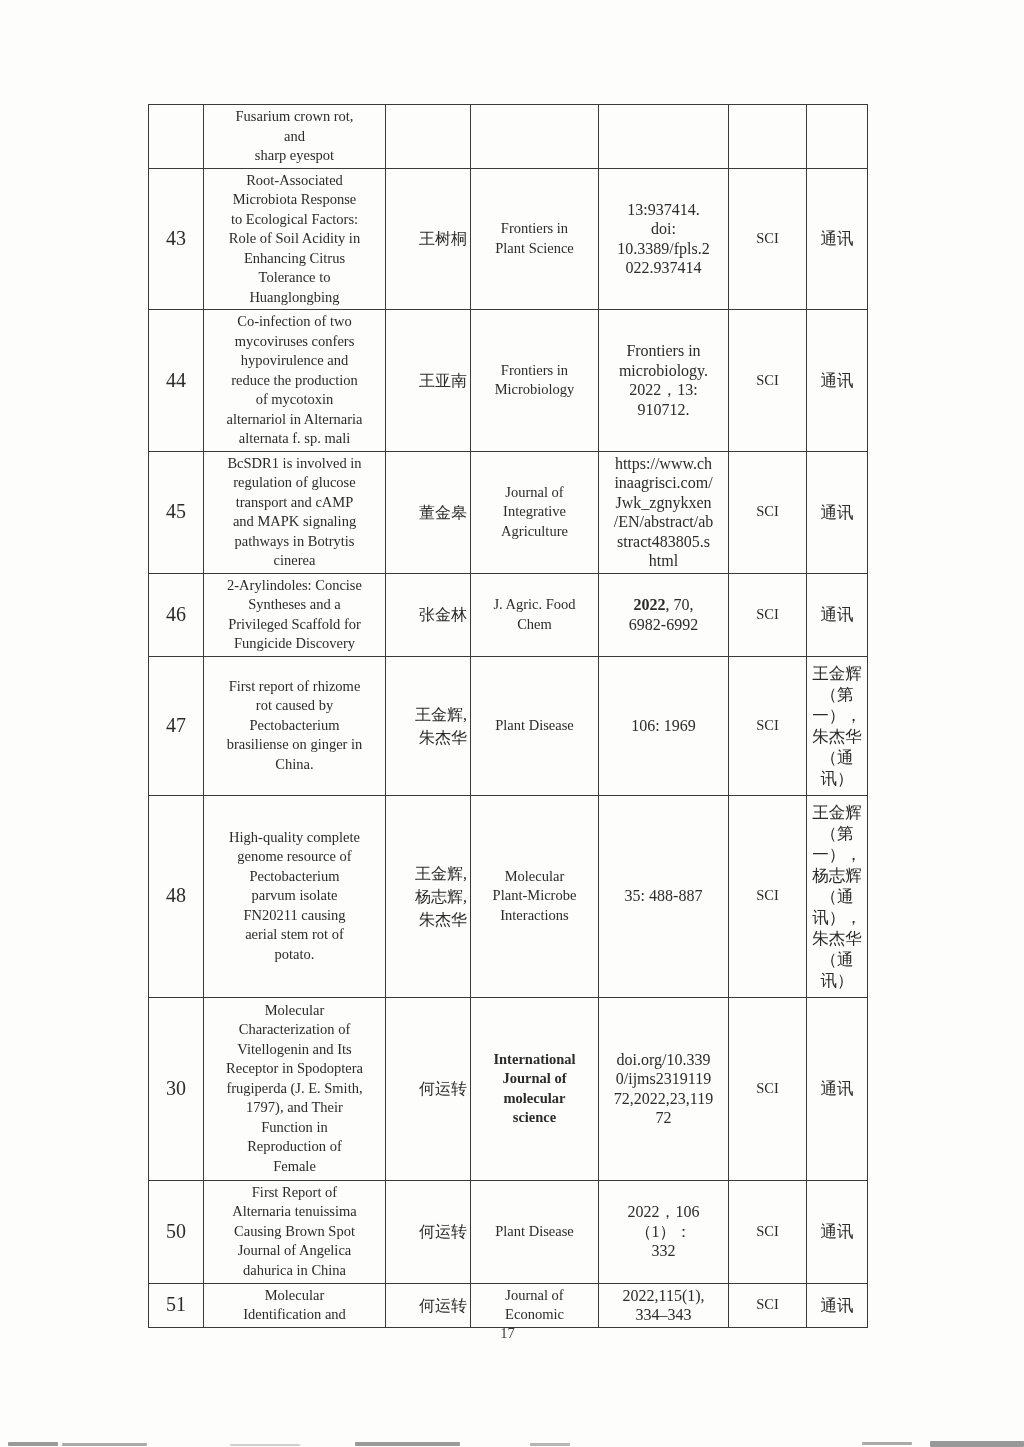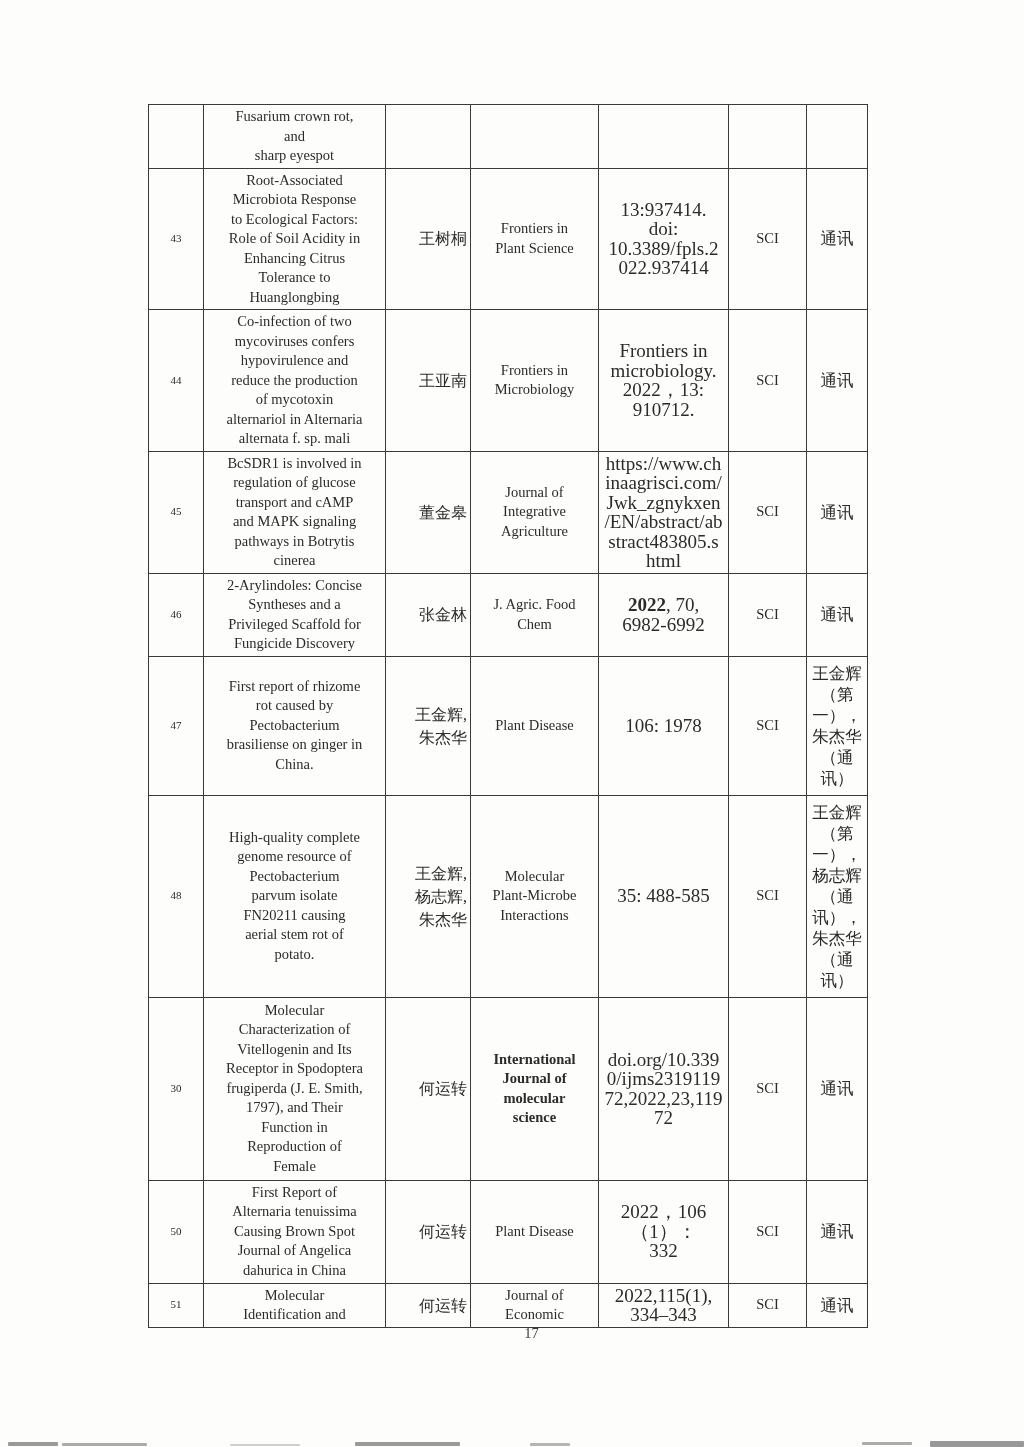--- a/index.html
+++ b/index.html
@@ -24,42 +24,41 @@
   col.c-level{width:78px}
   col.c-role{width:61px}
   td{
     border:1.5px solid #3a3a3a;
     text-align:center;vertical-align:middle;
     padding:2px 3px;
     font-size:14.5px;line-height:19.5px;
     white-space:pre-line;
     overflow-wrap:anywhere;
   }
-  td.col-no{font-size:11px;}
+  td.col-no{font-size:20px;}
   td.col-authors{font-size:16px;line-height:23px;text-align:right;}
   td.col-role{font-size:16.5px;line-height:21px;padding:6px 2px;}
-  td.col-citation{font-size:19px;}
+  td.col-citation{font-size:16px;}
   span.b{font-weight:bold;}
   span.i{}
   
   tr:nth-child(1){height:60px}
   tr:nth-child(2){height:140px}
   tr:nth-child(3){height:140px}
   tr:nth-child(4){height:120px}
   tr:nth-child(5){height:82px}
   tr:nth-child(6){height:135px}
   tr:nth-child(7){height:202px}
   tr:nth-child(8){height:183px}
   tr:nth-child(9){height:103px}
   tr:nth-child(10){height:40px}
   .page-number{
     position:absolute;left:148px;top:1325px;width:719px;
     text-align:center;font-size:14.5px;color:#3a3a3a;
     font-family:"Liberation Serif",serif;
-    margin-left:24px;
   }
   .smudge{position:absolute;border-radius:1px;}
 </style>
 </head>
 <body>
 
 <div class="page">
 
   <table class="pubs">
     <colgroup>
@@ -159,40 +158,40 @@
         <tr>
           <td class="col-no"><span>47</span></td>
           <td class="col-title"><span>First report of rhizome
 rot caused by
 Pectobacterium
 brasiliense on ginger in
 China.</span></td>
           <td class="col-authors"><span>王金辉,
 朱杰华</span></td>
           <td class="col-journal"><span>Plant Disease</span></td>
-          <td class="col-citation"><span>106: 1978</span></td>
+          <td class="col-citation"><span>106: 1969</span></td>
           <td class="col-level"><span>SCI</span></td>
           <td class="col-role"><span>王金辉（第一），朱杰华（通讯）</span></td>
         </tr>
         <tr>
           <td class="col-no"><span>48</span></td>
           <td class="col-title"><span>High-quality complete
 genome resource of
 </span><span class="i">Pectobacterium
 parvum</span><span> isolate
 FN20211 causing
 aerial stem rot of
 potato.</span></td>
           <td class="col-authors"><span>王金辉,
 杨志辉,
 朱杰华</span></td>
           <td class="col-journal"><span>Molecular
 Plant-Microbe
 Interactions</span></td>
-          <td class="col-citation"><span>35: 488-585</span></td>
+          <td class="col-citation"><span>35: 488-887</span></td>
           <td class="col-level"><span>SCI</span></td>
           <td class="col-role"><span>王金辉（第一），杨志辉（通讯），朱杰华（通讯）</span></td>
         </tr>
         <tr>
           <td class="col-no"><span>30</span></td>
           <td class="col-title"><span>Molecular
 Characterization of
 Vitellogenin and Its
 Receptor in Spodoptera
 frugiperda (J. E. Smith,

